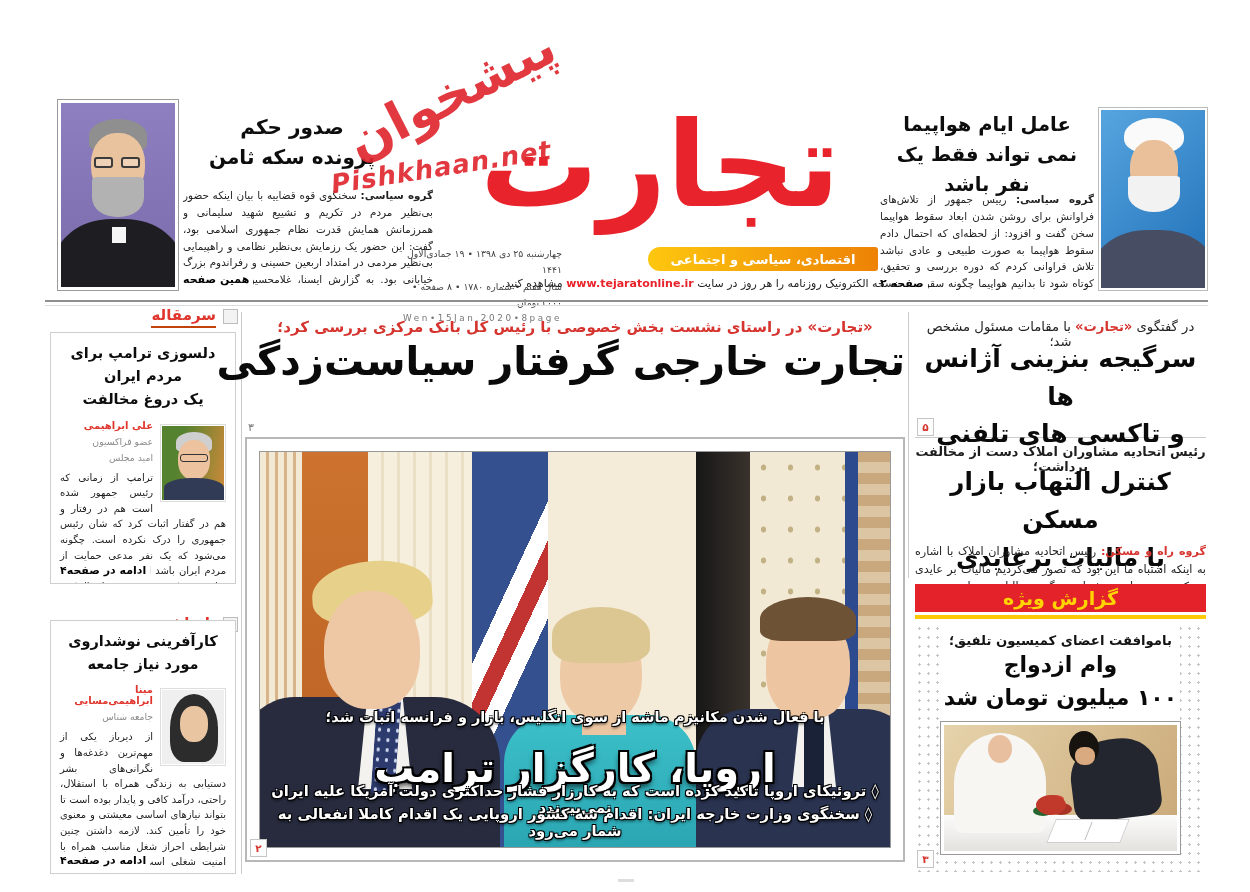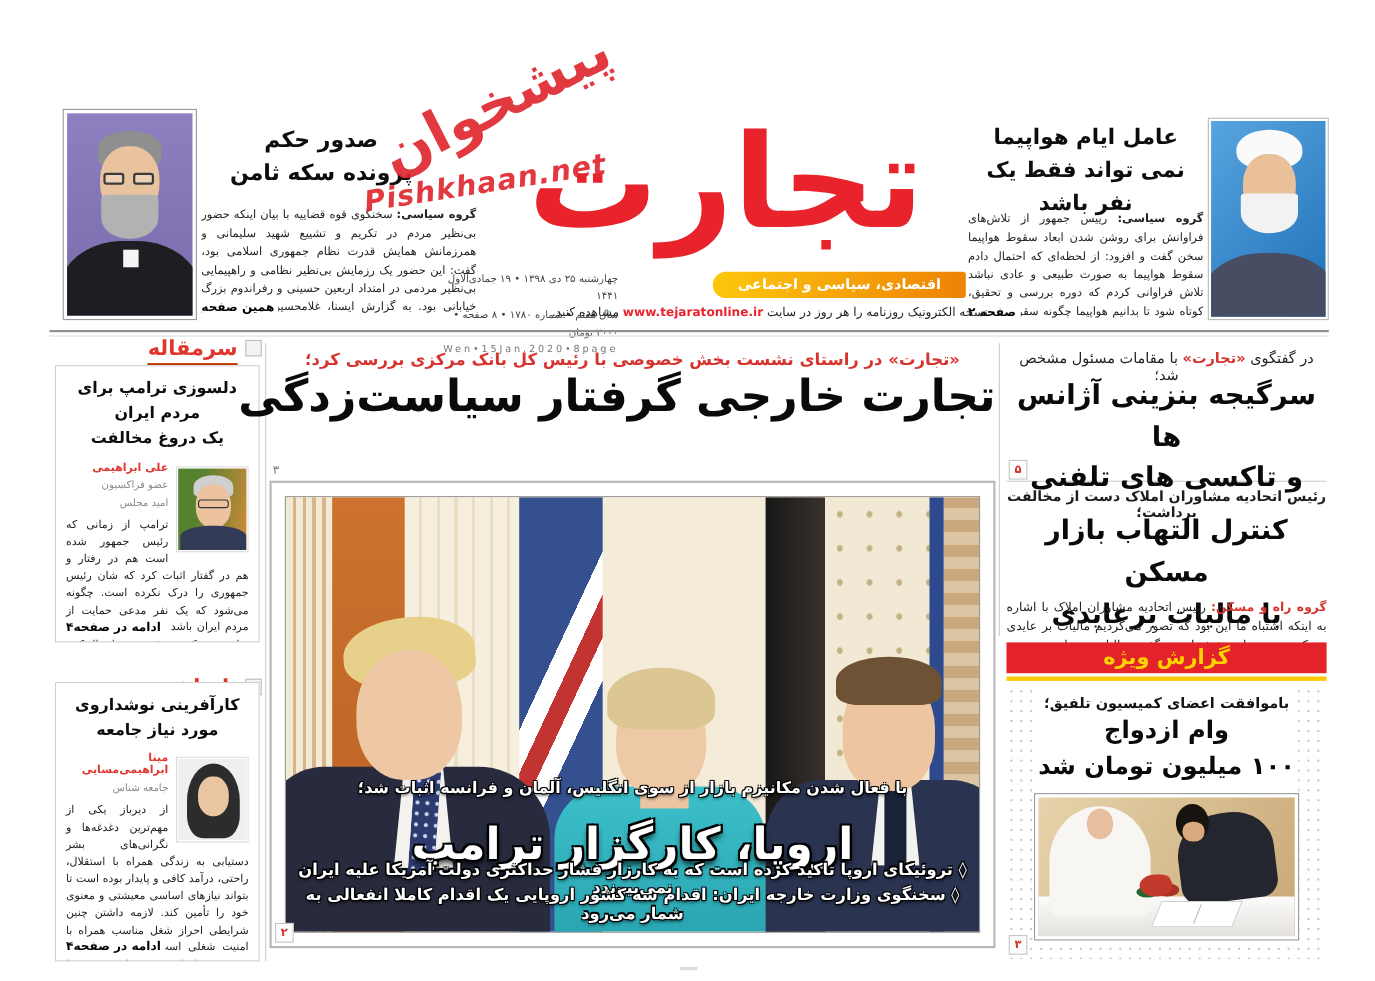--- a/index.html
+++ b/index.html
@@ -53,21 +53,21 @@
   .rou-face { position:absolute; top:30px; left:29px; width:48px; height:58px; background:#e9c09a; border-radius:46%; }
   .rou-beard { position:absolute; top:66px; left:27px; width:52px; height:36px; background:#f2f2f2; border-radius:8% 8% 50% 50%; }
   .rou-robe { position:absolute; bottom:0; left:-10px; width:126px; height:58px; background:#474e63; border-radius:45% 45% 0 0/75% 75% 0 0; }
 
   .rule-a { left:45px; top:300px; width:1163px; height:2px; background:#8f8f8f; }
   .rule-b { left:45px; top:305px; width:1163px; height:1px; background:#dcdcdc; }
 
   
   .sec-head { width:190px; height:20px; display:flex; align-items:flex-start; gap:7px; direction:rtl; }
   .sec-sq { width:15px; height:15px; border:1px solid #bdbdbd; background:#f3f3f3; margin-top:1px; }
-  .sec-label { color:#e0362d; font-weight:bold; font-size:19px; border-bottom:2px solid #c2410c; padding-bottom:3px; line-height:1; }
+  .sec-label { color:#e0362d; font-weight:bold; font-size:15px; border-bottom:2px solid #c2410c; padding-bottom:3px; line-height:1; }
   .sb-box { width:186px; border:1px solid #cfcfcf; background:#fff; padding:9px 9px 24px; overflow:hidden; }
   .sb-title { text-align:center; font-weight:bold; font-size:14.5px; line-height:1.6; color:#0d0d0d; }
   .sb-photo { float:right; width:66px; height:78px; border:1px solid #ddd; background:#fff; padding:1px; margin:4px 0 4px 7px; }
   .sb-author { color:#e0362d; font-size:10px; font-weight:bold; margin-top:8px; }
   .sb-role { color:#8a8a8a; font-size:9.3px; margin-top:5px; }
   .sb-body { font-size:10px; line-height:1.56; color:#222; margin-top:7px; text-align:justify; }
   .auth1 { position:relative; width:100%; height:100%; background:linear-gradient(100deg,#55822f 30%,#cf8a3a); overflow:hidden; }
   .auth1 .hair { position:absolute; top:6px; left:14px; width:36px; height:20px; background:#cfcfcf; border-radius:50% 50% 20% 20%; }
   .auth1 .face { position:absolute; top:14px; left:16px; width:32px; height:40px; background:#ecc39e; border-radius:46%; }
   .auth1 .gl { position:absolute; top:28px; left:18px; width:28px; height:8px; border:1.5px solid #333; border-radius:3px; }
@@ -313,21 +313,21 @@
         <div class="merkel-hair"></div>
       </div>
       <div class="person p-macron">
         <div class="torso macron-torso"></div>
         <div class="macron-shirt"></div>
         <div class="macron-tie"></div>
         <div class="macron-head"></div>
         <div class="macron-hair"></div>
       </div>
 
-      <div class="ov ov-kicker sh1">با فعال شدن مکانیزم بازار از سوی انگلیس، آلمان و فرانسه اثبات شد؛</div>
+      <div class="ov ov-kicker sh1">با فعال شدن مکانیزم ماشه از سوی انگلیس، بازار و فرانسه اثبات شد؛</div>
       <div class="ov ov-head">اروپا، کارگزار ترامپ</div>
       <div class="ov ov-b ov-b1 sh1">
         <span>◊</span>
         <span>تروئیکای اروپا تاکید کرده است که به کارزار فشار حداکثری دولت آمریکا علیه ایران نمی‌پیوندد</span>
       </div>
       <div class="ov ov-b ov-b2 sh1">
         <span>◊</span>
         <span>سخنگوی وزارت خارجه ایران: اقدام سه کشور اروپایی یک اقدام کاملا انفعالی به شمار می‌رود</span>
       </div>
     </div>

